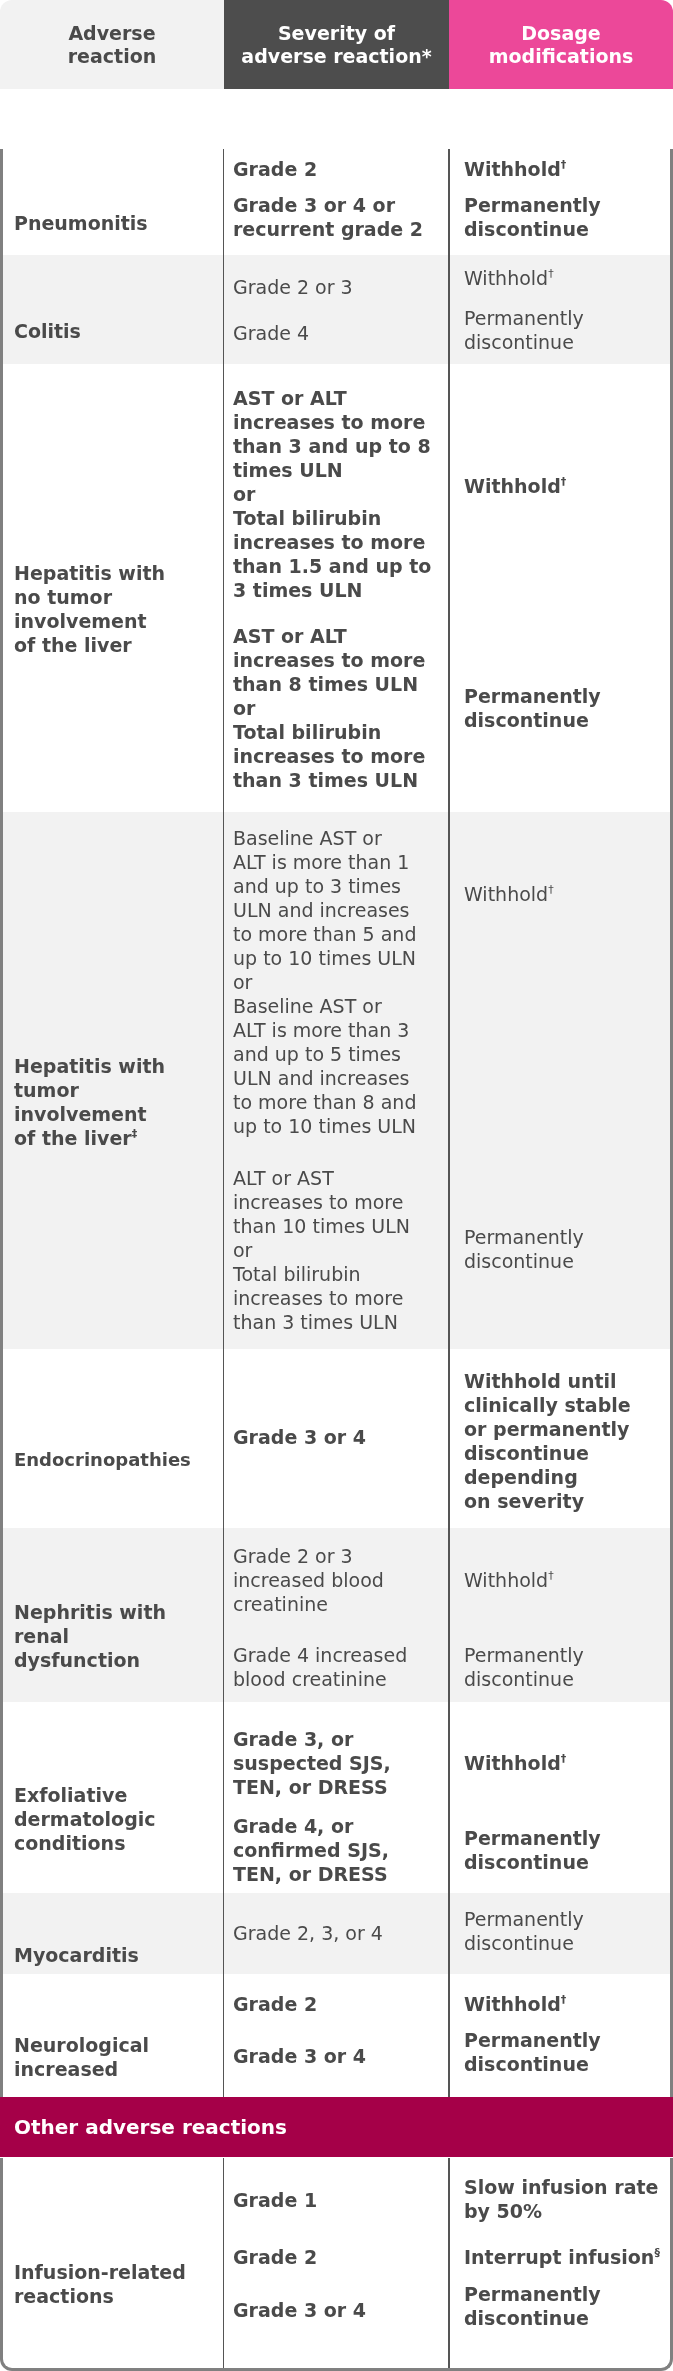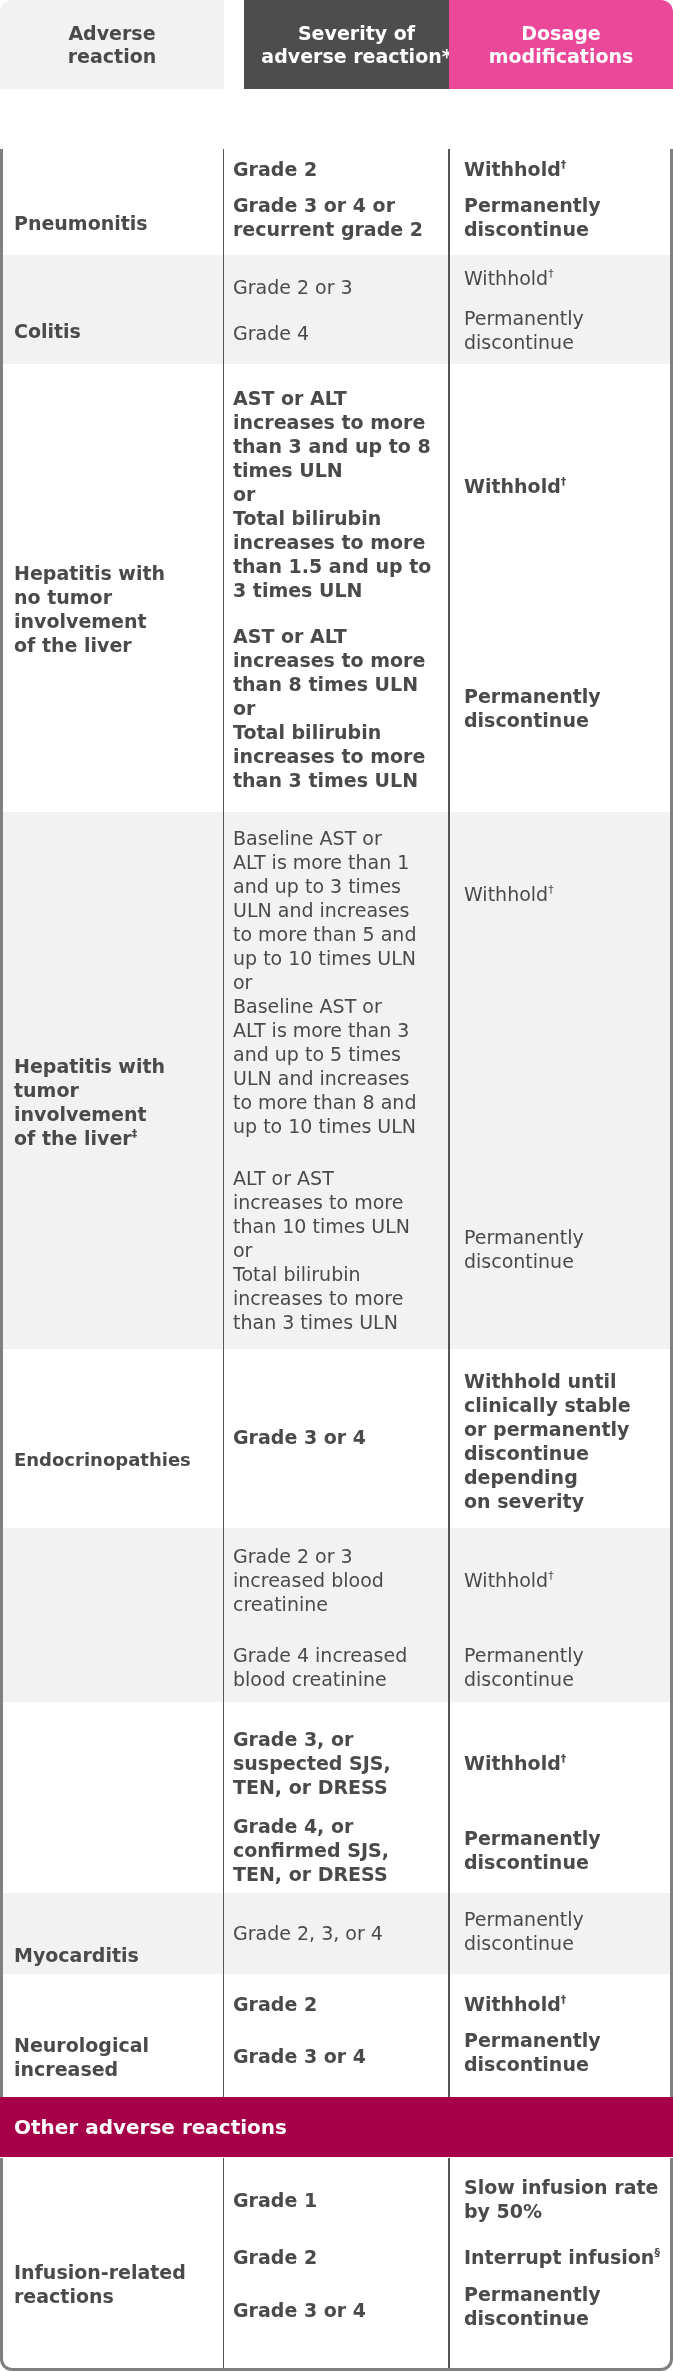--- a/index.html
+++ b/index.html
@@ -3,21 +3,21 @@
 <meta charset="utf-8">
 <style>
   html, body { margin: 0; padding: 0; background: #ffffff; }
   body { width: 673px; height: 2371px; position: relative; overflow: hidden;
          font-family: "DejaVu Sans", "Liberation Sans", sans-serif; color: #4a4a4a; }
   .table { position: absolute; left: 0; top: 0; width: 673px; height: 2371px; }
   .header { position: absolute; left: 0; top: 0; width: 673px; height: 89px; }
   .hcell { position: absolute; top: 0; height: 89px; display: flex; align-items: center; justify-content: center;
            text-align: center; font-size: 19px; line-height: 23px; font-weight: 600; white-space: pre-line; }
   .h1 { left: 0; width: 224px; background: #f2f2f2; color: #4a4a4a; border-top-left-radius: 12px; }
-  .h2 { left: 224px; width: 225px; background: #4d4d4d; color: #ffffff; margin-left: 20px; }
+  .h2 { left: 224px; width: 225px; background: #4d4d4d; color: #ffffff; }
   .h3 { left: 449px; width: 224px; background: #ec4899; color: #ffffff; border-top-right-radius: 12px; }
   .band { position: absolute; left: 0; width: 673px; background: #a50048; color: #ffffff;
           font-size: 20px; font-weight: 600; display: flex; align-items: center; padding-left: 14px; box-sizing: border-box; }
   .row { position: absolute; left: 0; width: 673px; box-sizing: border-box;
          border-left: 3px solid #808080; border-right: 3px solid #808080; }
   .row.white { background: #ffffff; }
   .row.gray { background: #f2f2f2; }
   .row.last { border-bottom: 3px solid #808080; border-bottom-left-radius: 12px; border-bottom-right-radius: 12px; }
   .c1 { position: absolute; left: 11px; width: 205px; top: 0; bottom: 0; display: flex; align-items: center;
         font-weight: 700; font-size: 19px; line-height: 24px; white-space: pre-line; margin-top: 42px; }
@@ -135,33 +135,39 @@
     <div class="entry e2" style="top:76px;">Grade 3 or 4</div>
     <div class="entry e3" style="top:20px;">Withhold until
 clinically stable
 or permanently
 discontinue
 depending
 on severity</div>
   </div>
 
   <div class="row gray reg" style="top:1528px;height:174px;">
+    <div class="c1">Nephritis with
+renal
+dysfunction</div>
     <div class="vdiv1"></div>
     <div class="vdiv2"></div>
     <div class="entry e2" style="top:16px;">Grade 2 or 3
 increased blood
 creatinine</div>
     <div class="entry e2" style="top:115px;">Grade 4 increased
 blood creatinine</div>
     <div class="entry e3" style="top:40px;"><span>Withhold</span><sup>†</sup></div>
     <div class="entry e3" style="top:115px;">Permanently
 discontinue</div>
   </div>
 
   <div class="row white bold" style="top:1702px;height:191px;">
+    <div class="c1">Exfoliative
+dermatologic
+conditions</div>
     <div class="vdiv1"></div>
     <div class="vdiv2"></div>
     <div class="entry e2" style="top:25px;">Grade 3, or
 suspected SJS,
 TEN, or DRESS</div>
     <div class="entry e2" style="top:112px;">Grade 4, or
 confirmed SJS,
 TEN, or DRESS</div>
     <div class="entry e3" style="top:49px;"><span>Withhold</span><sup>†</sup></div>
     <div class="entry e3" style="top:124px;">Permanently

